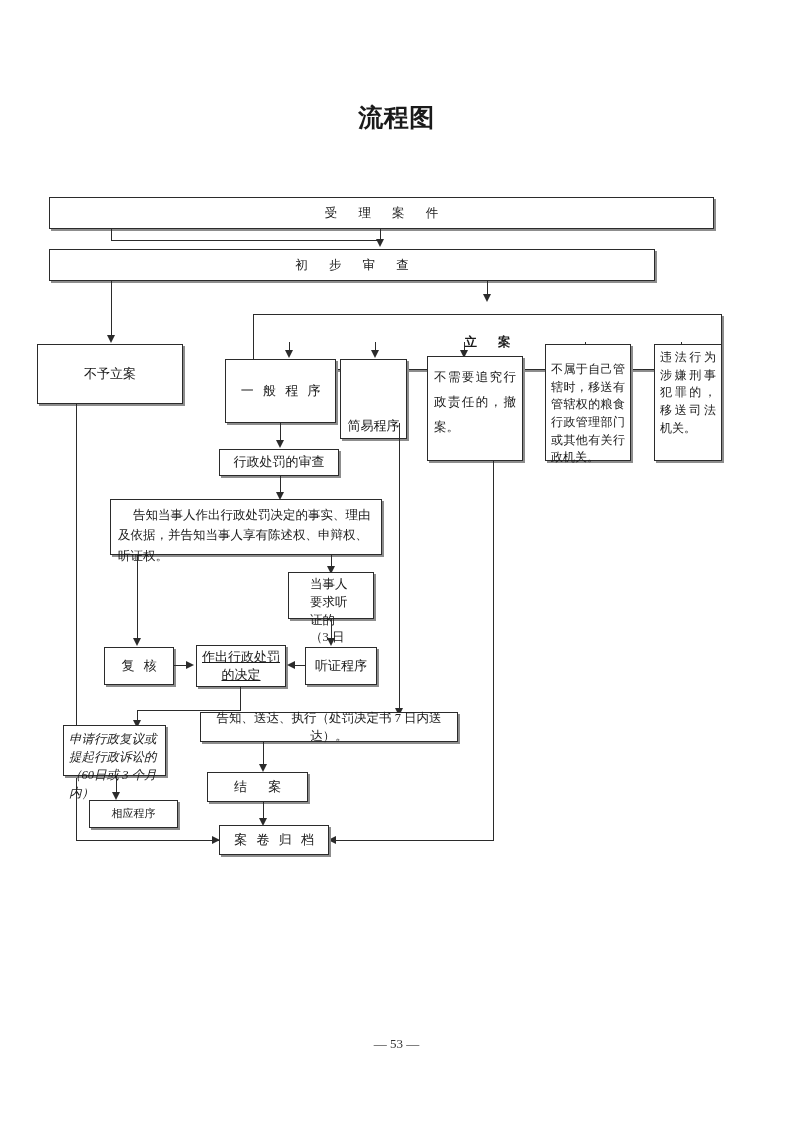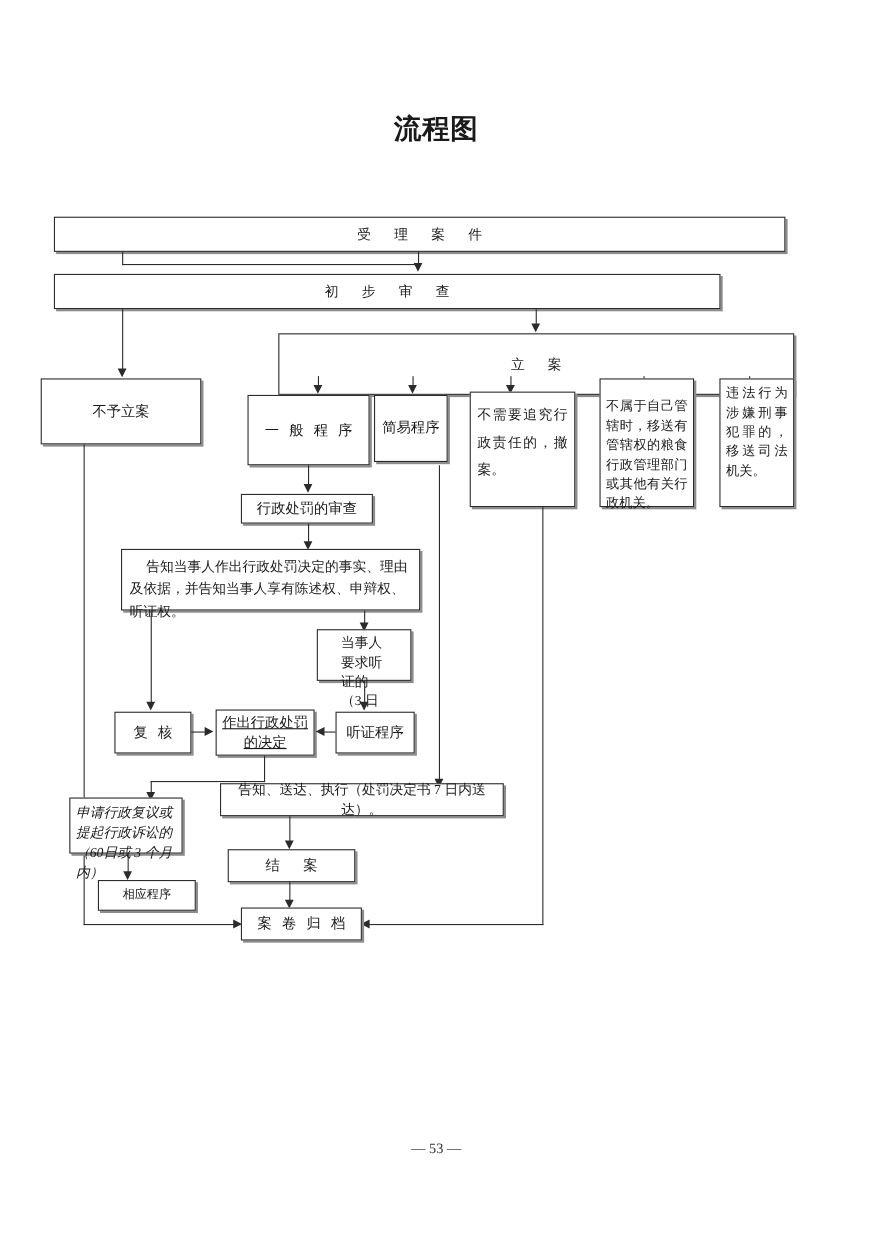--- a/index.html
+++ b/index.html
@@ -129,21 +129,21 @@
   <div class="box shadowed" style="left:49px; top:249px; width:606px; height:32px;">
     <span class="inner sp3">初 步 审 查</span>
   </div>
 
   <div class="vline" style="left:111px; top:281px; height:56px;"></div>
   <div class="arrow-down" style="left:107px; top:335px;"></div>
 
   <div class="vline" style="left:487px; top:281px; height:14px;"></div>
   <div class="arrow-down" style="left:483px; top:294px;"></div>
 
-  <div class="box shadowed" style="left:253px; top:303px; width:469px; height:56px;">
+  <div class="box shadowed" style="left:253px; top:314px; width:469px; height:56px;font-weight:bold;">
     <span class="inner sp3">立  案</span>
   </div>
 
   <div class="vline" style="left:289px; top:342px; height:10px;"></div>
   <div class="arrow-down" style="left:285px; top:350px;"></div>
 
   <div class="vline" style="left:375px; top:342px; height:10px;"></div>
   <div class="arrow-down" style="left:371px; top:350px;"></div>
 
   <div class="vline" style="left:464px; top:342px; height:10px;"></div>
@@ -156,21 +156,21 @@
   <div class="arrow-down" style="left:677px; top:350px;"></div>
 
   <div class="box shadowed" style="left:37px; top:344px; width:146px; height:60px; font-size:13px;">
     <span class="inner">不予立案</span>
   </div>
 
   <div class="box shadowed" style="left:225px; top:359px; width:111px; height:64px; font-size:13px;">
     <span class="inner sp2">一 般 程 序</span>
   </div>
 
-  <div class="box shadowed" style="left:340px; top:359px; width:67px; height:61px; font-size:13px;">
+  <div class="box shadowed" style="left:340px; top:359px; width:67px; height:80px; font-size:13px;align-items:flex-end;">
     <span class="inner">简易程序</span>
   </div>
 
   <div class="box shadowed just-text" style="left:427px; top:356px; width:96px; height:105px; font-size:12.5px; line-height:2.0; padding:8px 6px;">
     <span class="inner">不需要追究行政责任的，撤案。</span>
   </div>
 
   <div class="box shadowed just-text" style="left:545px; top:344px; width:86px; height:117px; font-size:12px; line-height:1.47; padding:16px 5px;">
     <span class="inner">不属于自己管辖时，移送有管辖权的粮食行政管理部门或其他有关行政机关。</span>
   </div>
@@ -244,21 +244,21 @@
     <span class="inner">告知、送达、执行（处罚决定书 7 日内送达）。</span>
   </div>
 
   <div class="box shadowed left-text" style="left:63px; top:725px; width:103px; height:51px; font-size:12.5px; padding:4px 5px; line-height:1.45;font-style:italic;">
     <span class="inner">申请行政复议或提起行政诉讼的（60日或 3 个月内）</span>
   </div>
 
   <div class="vline" style="left:263px; top:742px; height:24px;"></div>
   <div class="arrow-down" style="left:259px; top:764px;"></div>
 
-  <div class="box shadowed" style="left:207px; top:772px; width:116px; height:30px; font-size:13px;">
+  <div class="box shadowed" style="left:207px; top:772px; width:101px; height:30px; font-size:13px;">
     <span class="inner sp3">结  案</span>
   </div>
 
   <div class="vline" style="left:116px; top:776px; height:18px;"></div>
   <div class="arrow-down" style="left:112px; top:792px;"></div>
 
   <div class="box shadowed" style="left:89px; top:800px; width:89px; height:28px; font-size:11px;">
     <span class="inner">相应程序</span>
   </div>
 

